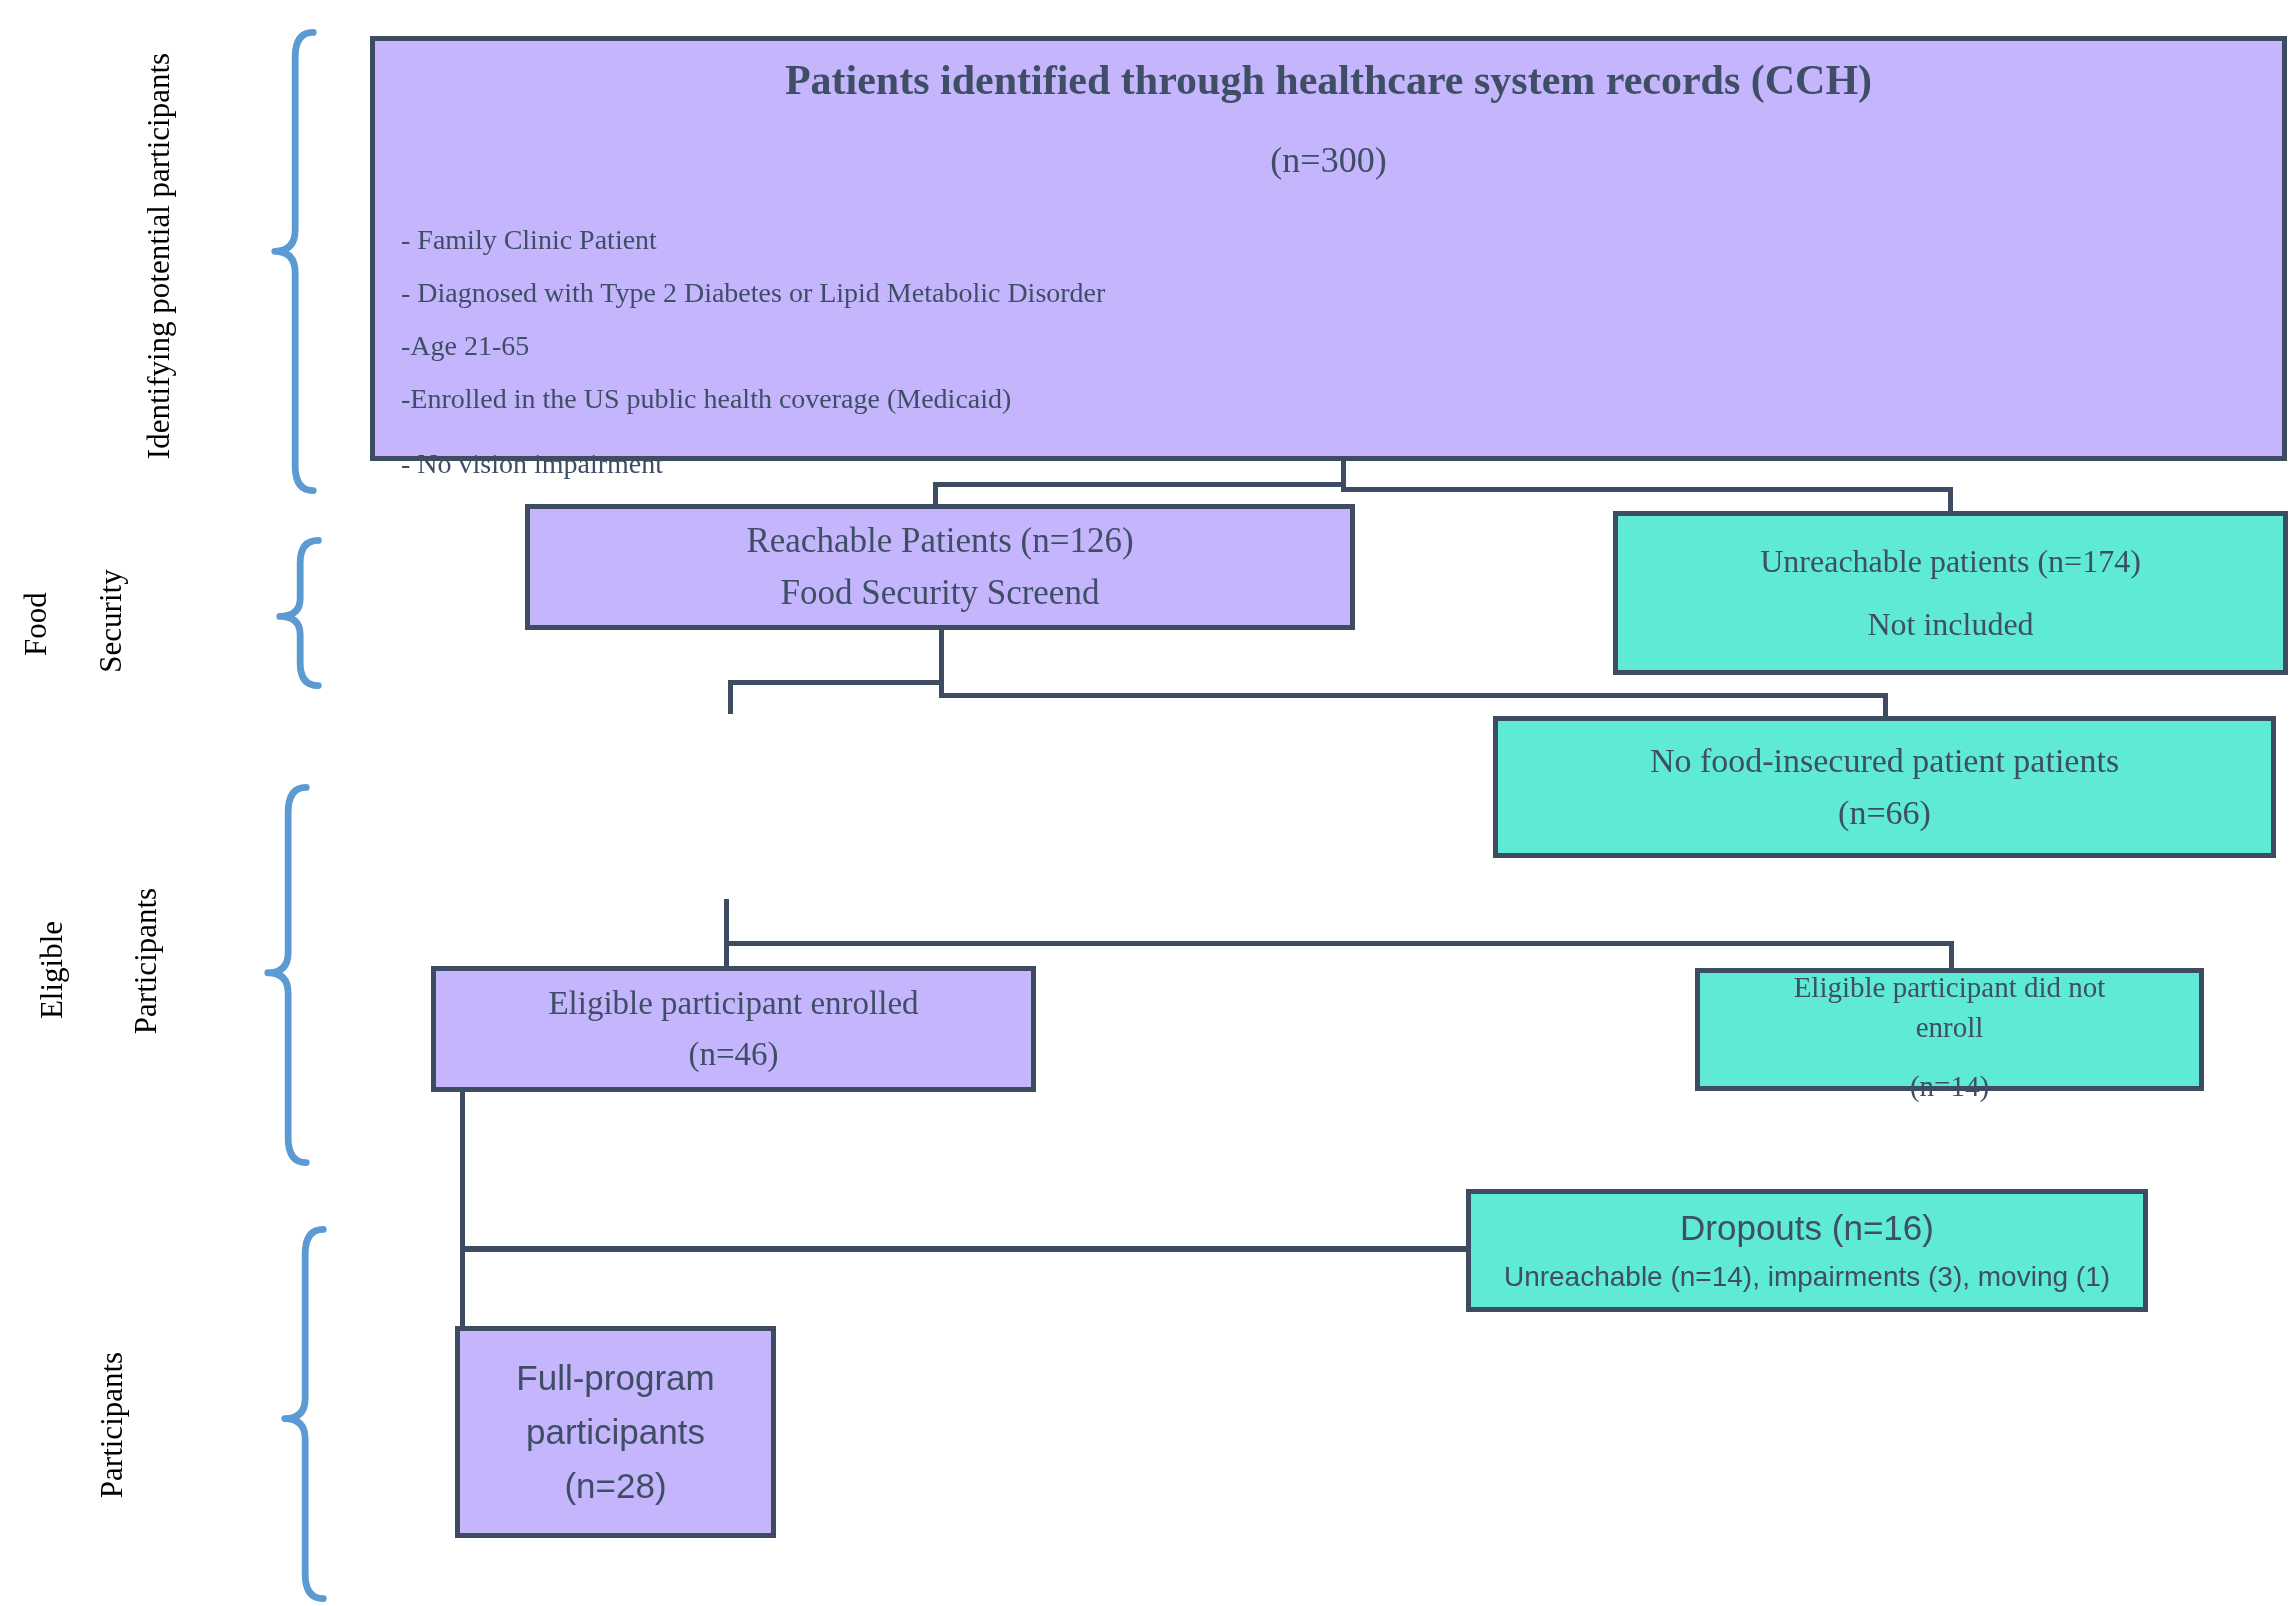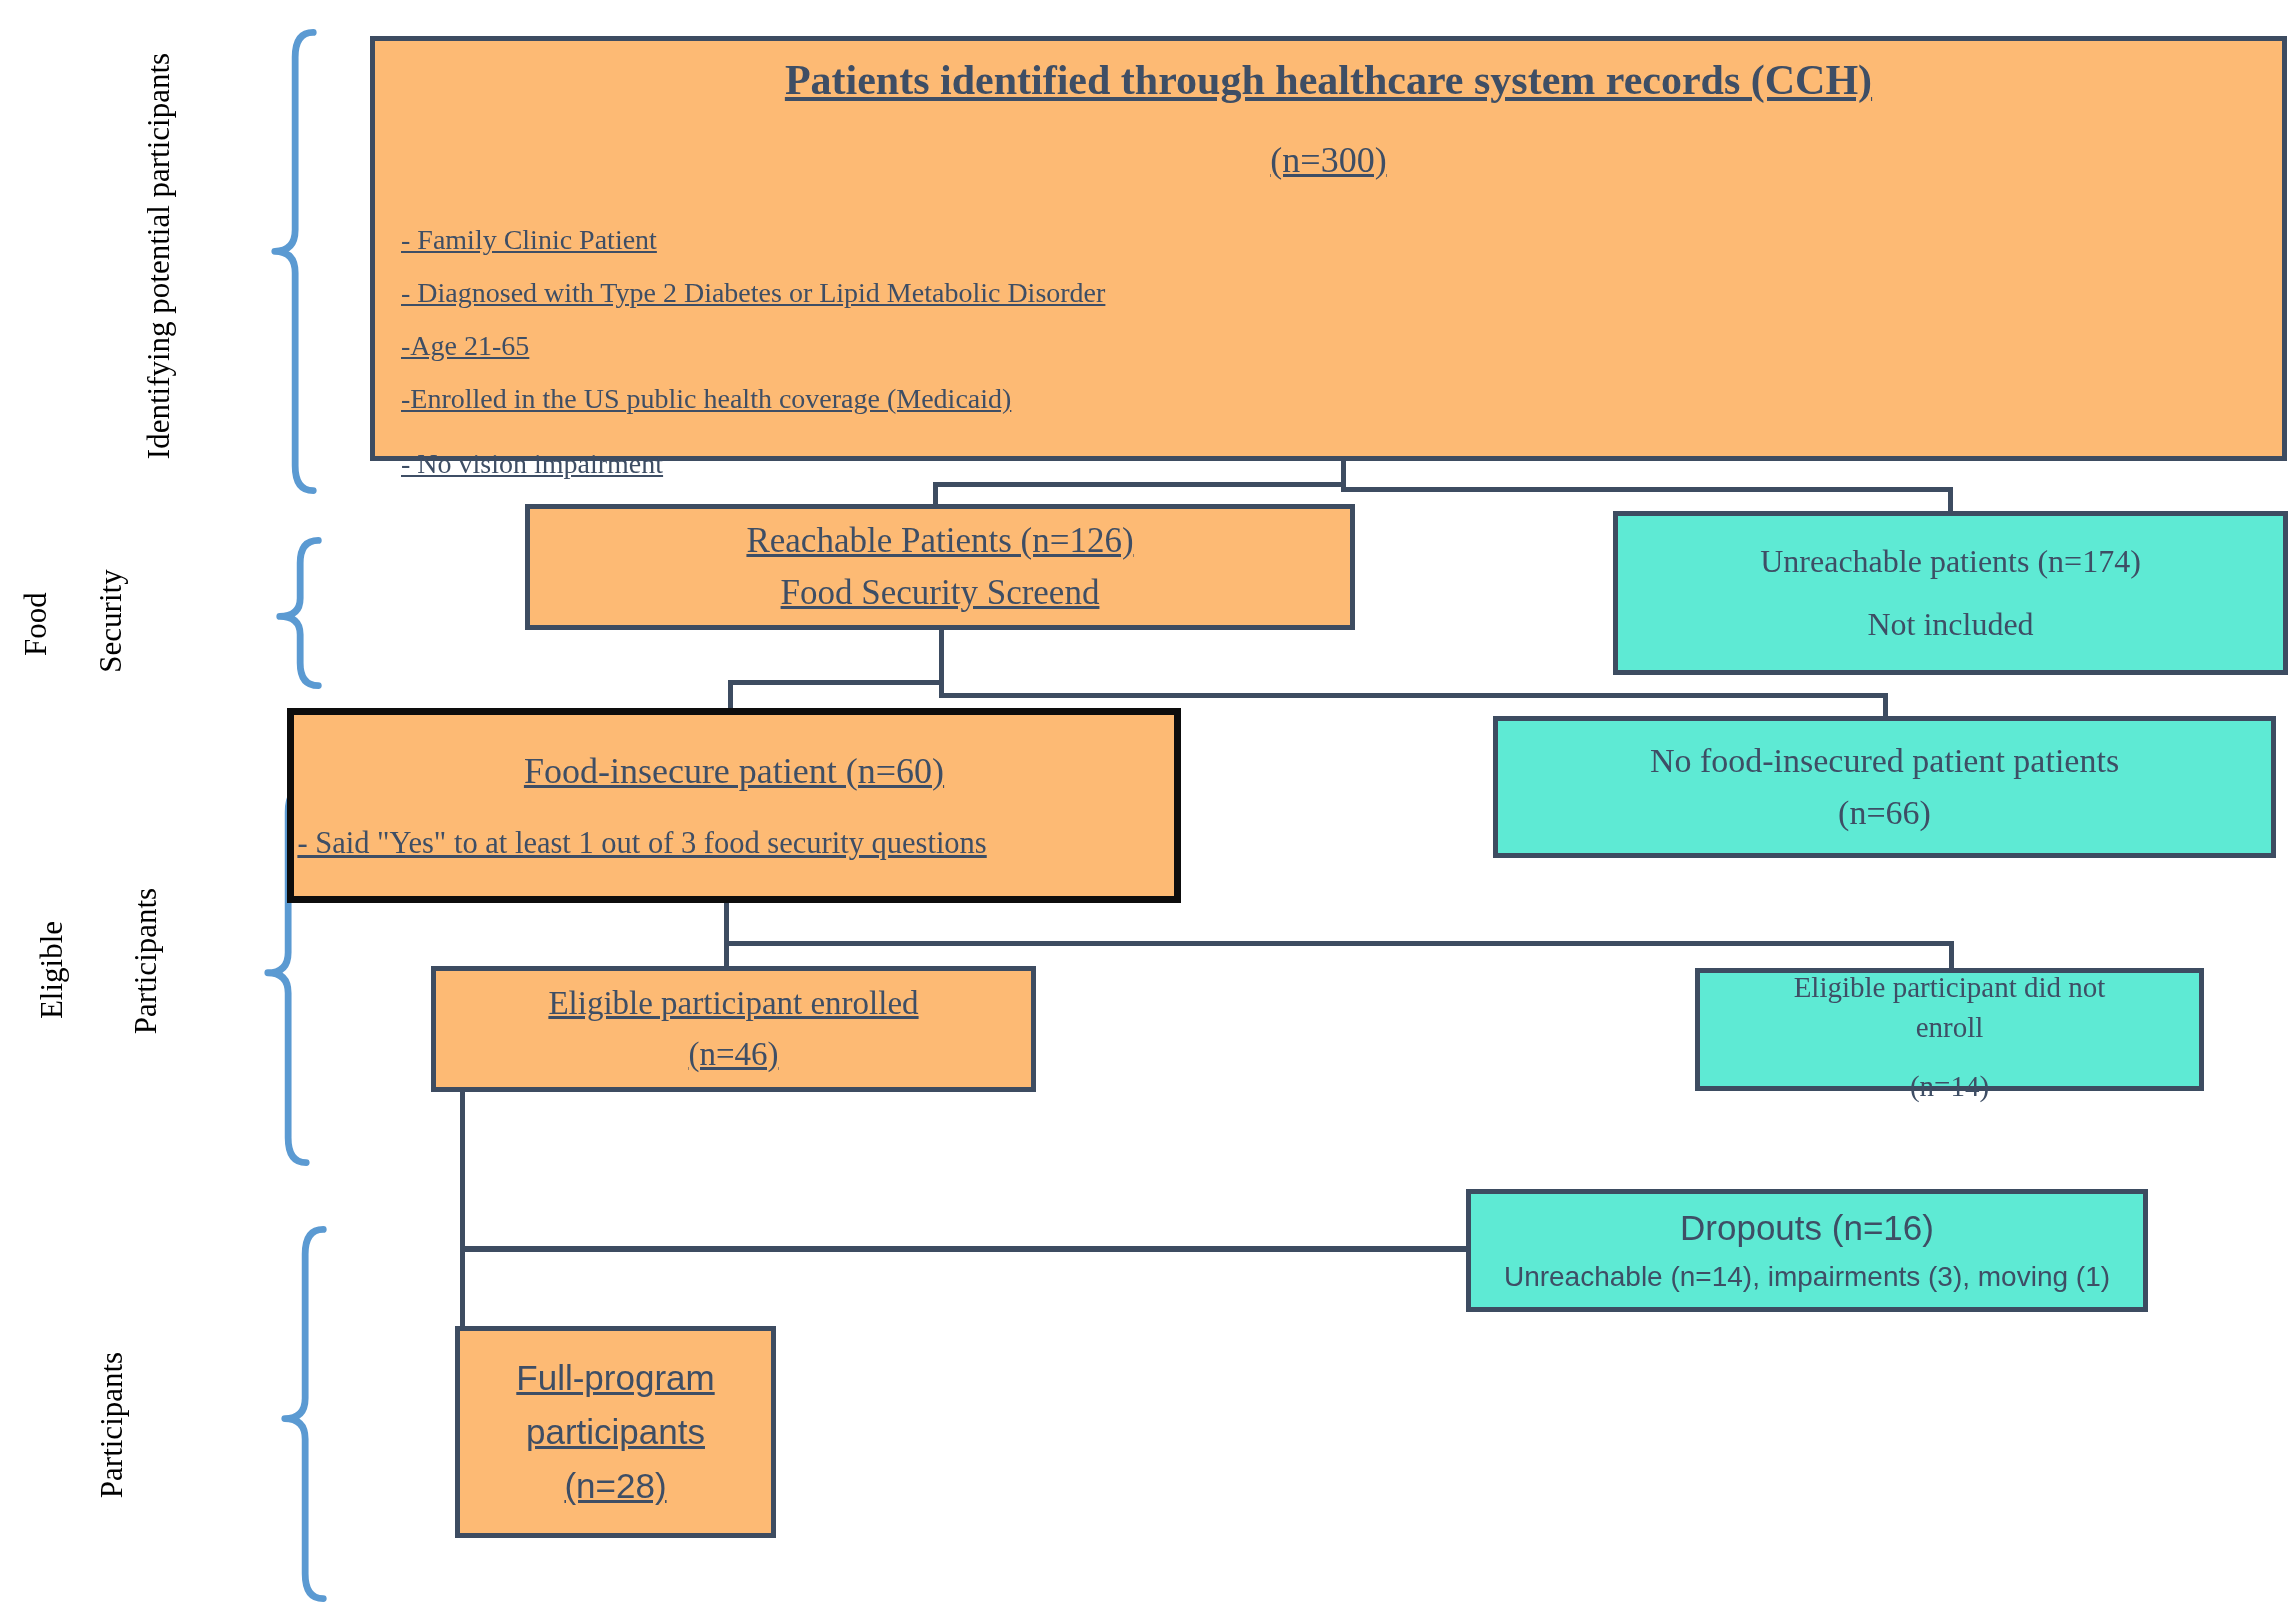--- a/index.html
+++ b/index.html
@@ -14,21 +14,21 @@
   .box{
     position:absolute;
     box-sizing:border-box;
     border:5.7px solid #3d4c61;
     color:#3e4e65;
     display:flex;
     flex-direction:column;
     align-items:center;
     text-align:center;
   }
-  .fill-grey{background:#fdba74;text-decoration:underline;}
+  .fill-grey{background:#c4b5fd;}
   .fill-white{background:#5eead4;}
   .line{position:absolute;background:#3d4c61;}
   .vlabel{
     position:absolute;
     transform:translate(-50%,-50%) rotate(-90deg);
     white-space:nowrap;
     color:#000000;
     font-size:31px;
     font-family:"Liberation Serif", serif;
   }
@@ -114,24 +114,20 @@
   <div class="box fill-grey b-reachable">
     <div>Reachable Patients (n=126)</div>
     <div>Food Security Screend</div>
   </div>
 
   <div class="box fill-white b-unreachable">
     <div>Unreachable patients (n=174)</div>
     <div>Not included</div>
   </div>
 
-  <div class="box fill-grey b-food">
-    <div class="t1">Food-insecure patient (n=60)</div>
-    <div class="t2">- Said "Yes" to at least 1 out of 3 food security questions</div>
-  </div>
 
   <div class="box fill-white b-nofood">
     <div>No food-insecured patient patients</div>
     <div>(n=66)</div>
   </div>
 
   <div class="box fill-grey b-enrolled">
     <div>Eligible participant enrolled</div>
     <div>(n=46)</div>
   </div>

